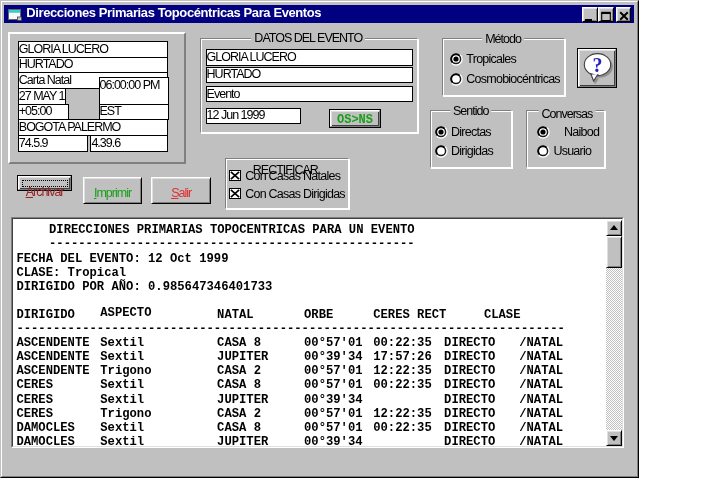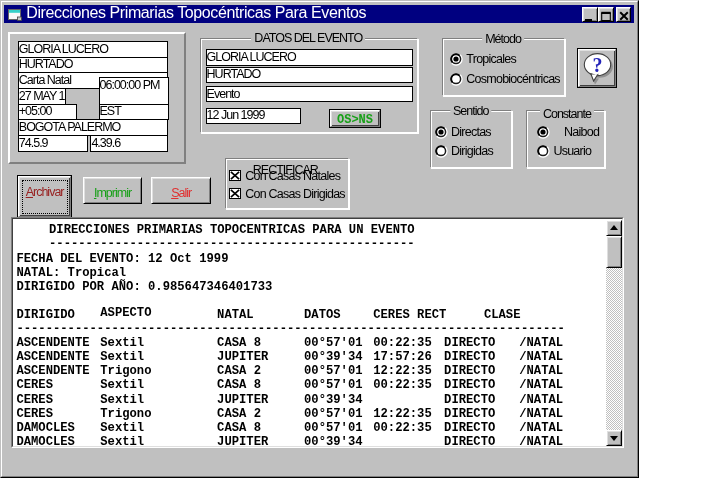--- a/index.html
+++ b/index.html
@@ -1,21 +1,21 @@
 <!DOCTYPE html>
 <html><head><meta charset="utf-8"><title>Direcciones Primarias</title><style>
 *{box-sizing:border-box;margin:0;padding:0}
 html,body{width:723px;height:489px;background:#fff;overflow:hidden;
  font-family:"Liberation Sans",sans-serif;position:relative}
 #win{position:absolute;left:0;top:0;width:639px;height:478px;
  border:1px solid;border-color:#c0c0c0 #000 #000 #c0c0c0;background:#c0c0c0}
 #winb{position:absolute;left:0;top:0;right:0;bottom:0;
  border:1px solid;border-color:#fff #808080 #808080 #fff}
 #title{position:absolute;left:4px;top:5px;width:630px;height:17.5px;background:#000080;color:#fff}
-#title .txt{position:absolute;left:22.3px;top:1.1px;font-size:16px;font-weight:normal;
+#title .txt{position:absolute;left:22.3px;top:1.1px;font-size:13px;font-weight:bold;
  letter-spacing:-0.4px;white-space:nowrap;line-height:13px}
 .tbtn{position:absolute;width:15.7px;height:14.6px;background:#c0c0c0;
  border:1px solid;border-color:#fff #000 #000 #fff;box-shadow:inset 1px 1px 0 #dfdfdf,inset -1px -1px 0 #808080}
 .fld{position:absolute;background:#fff;border:1px solid #000;color:#000;
  white-space:nowrap;overflow:hidden;font-size:12.5px;letter-spacing:-1px;
  line-height:13px;padding:0.5px 0 0 0}
 .panel{position:absolute;border:2px solid;border-color:#fff #808080 #808080 #fff}
 .frm{position:absolute;border:1px solid;border-color:#808080 #fff #fff #808080;
  box-shadow:inset 1px 1px 0 #fff, 1px 1px 0 #fff}
 .frmlbl{position:absolute;background:#c0c0c0;padding:0 3px;font-size:12.5px;
@@ -59,21 +59,21 @@
     </svg></div>
 <div class="tbtn" style="left:615.6px;top:7.2px"><svg width="14" height="12">
       <path d="M3.2 2.3 L10.8 9.7 M10.8 2.3 L3.2 9.7" stroke="#000" stroke-width="2"></path>
     </svg></div>
 <div class="panel" style="left:8px;top:31.5px;width:177.5px;height:132.5px"></div>
 <div class="fld" style="left:17.8px;top:41.0px;width:150.7px;height:16.7px">GLORIA LUCERO</div>
 <div class="fld" style="left:17.8px;top:56.7px;width:150.7px;height:16.6px">HURTADO</div>
 <div class="fld" style="left:17.8px;top:72.3px;width:150.7px;height:16.7px">Carta Natal</div>
 <div class="fld" style="left:17.8px;top:88.0px;width:48px;height:16.6px">27 MAY 1966</div>
 <div class="fld" style="left:98.5px;top:77px;width:70.0px;height:33px">06:00:00 PM</div>
-<div class="fld" style="left:17.8px;top:103.6px;width:59px;height:16.7px">+05:00</div>
+<div class="fld" style="left:17.8px;top:103.6px;width:51px;height:16.7px">+05:00</div>
 <div class="fld" style="left:98.5px;top:103.6px;width:70.0px;height:16.7px">EST</div>
 <div class="fld" style="left:17.8px;top:119.3px;width:150.7px;height:16.7px">BOGOTA PALERMO</div>
 <div class="fld" style="left:17.8px;top:135.0px;width:70.6px;height:16.7px">74.5.9</div>
 <div class="fld" style="left:90.4px;top:135.0px;width:78.1px;height:16.7px">4.39.6</div>
 <div class="frm" style="left:199.5px;top:38px;width:218.8px;height:94.5px"></div>
 <div class="frmlbl" style="left:308.3px;top:32.3px;transform:translateX(-50%)">DATOS DEL EVENTO</div>
 <div class="fld" style="left:205.6px;top:49.3px;width:207.4px;height:16.3px">GLORIA LUCERO</div>
 <div class="fld" style="left:205.6px;top:66.7px;width:207.4px;height:16.3px">HURTADO</div>
 <div class="fld" style="left:205.6px;top:86.1px;width:207.4px;height:16.4px">Evento</div>
 <div class="fld" style="left:205.6px;top:107.6px;width:95.1px;height:16.4px">12 Jun 1999</div>
@@ -120,21 +120,21 @@
   </svg>
 <div class="ui" style="left:451px;top:126.39999999999999px">Directas</div>
 <svg class="rad" style="left:433.8px;top:143.6px" width="14" height="14" viewBox="0 0 14 14">
     <path d="M 2.9 11.1 A 5.8 5.8 0 1 0 11.1 2.9" stroke="#fff" stroke-width="1.6" fill="none"></path>
     <circle cx="7" cy="7" r="5" fill="#fff"></circle>
     <circle cx="7" cy="7" r="4.6" fill="none" stroke="#1a1a1a" stroke-width="1.5"></circle>
     <path d="M 3.5 10.5 A 4.9 4.9 0 0 1 10.5 3.5" stroke="#000" stroke-width="1.7" fill="none"></path>
   </svg>
 <div class="ui" style="left:451px;top:144.9px">Dirigidas</div>
 <div class="frm" style="left:526.3px;top:109.8px;width:78.70000000000005px;height:57.89999999999999px"></div>
-<div class="frmlbl" style="left:566.9px;top:107.89999999999999px;transform:translateX(-50%)">Constante</div>
+<div class="frmlbl" style="left:566.9px;top:107.89999999999999px;transform:translateX(-50%)">Conversas</div>
 <svg class="rad" style="left:536.3px;top:124.5px" width="14" height="14" viewBox="0 0 14 14">
     <path d="M 2.9 11.1 A 5.8 5.8 0 1 0 11.1 2.9" stroke="#fff" stroke-width="1.6" fill="none"></path>
     <circle cx="7" cy="7" r="5" fill="#fff"></circle>
     <circle cx="7" cy="7" r="4.6" fill="none" stroke="#1a1a1a" stroke-width="1.5"></circle>
     <path d="M 3.5 10.5 A 4.9 4.9 0 0 1 10.5 3.5" stroke="#000" stroke-width="1.7" fill="none"></path>
     <circle cx="7" cy="7" r="2.6" fill="#000"></circle>
   </svg>
 <div class="ui" style="left:564px;top:125.8px">Naibod</div>
 <svg class="rad" style="left:536.3px;top:143.6px" width="14" height="14" viewBox="0 0 14 14">
     <path d="M 2.9 11.1 A 5.8 5.8 0 1 0 11.1 2.9" stroke="#fff" stroke-width="1.6" fill="none"></path>
@@ -148,39 +148,39 @@
 <svg class="chk" style="left:229.3px;top:170.3px" width="12" height="11" viewBox="0 0 12 11">
     <rect x="0.5" y="0.5" width="11" height="10" fill="#fff" stroke="#000"></rect>
     <path d="M1.9 1.8 L10.1 9.2 M10.1 1.8 L1.9 9.2" stroke="#000" stroke-width="1.7"></path>
   </svg>
 <div class="ui" style="left:245.2px;top:170.3px">Con Casas Natales</div>
 <svg class="chk" style="left:229.3px;top:188.1px" width="12" height="11" viewBox="0 0 12 11">
     <rect x="0.5" y="0.5" width="11" height="10" fill="#fff" stroke="#000"></rect>
     <path d="M1.9 1.8 L10.1 9.2 M10.1 1.8 L1.9 9.2" stroke="#000" stroke-width="1.7"></path>
   </svg>
 <div class="ui" style="left:245.2px;top:188.10000000000002px">Con Casas Dirigidas</div>
-<div class="btnd" style="left:17px;top:175.4px;width:55.2px;height:43px">
+<div class="btnd" style="left:17px;top:175.4px;width:55.2px;height:16px">
     <div class="in"></div>
     <div style="position:absolute;left:3.5px;top:3.5px;right:3.5px;bottom:3.5px;border:1px dotted #000"></div>
     <div style="position:absolute;left:0;right:0;top:8.5px;font-size:12.5px;letter-spacing:-1px;color:#982222"><u>A</u>rchivar</div>
   </div>
 <div class="btn" style="left:82.7px;top:176.6px;width:59.7px;height:27.7px;color:#18a018;padding-top:8px"><u>I</u>mprimir</div>
 <div class="btn" style="left:151.3px;top:176.6px;width:59.7px;height:27.7px;color:#e03030;padding-top:8px"><u>S</u>alir</div>
 <div id="ta">
     <div id="tain"></div>
   </div>
 <span class="mono" style="left:49px;top:223.3px">DIRECCIONES PRIMARIAS TOPOCENTRICAS PARA UN EVENTO</span>
 <span class="mono" style="left:49px;top:237.4px">--------------------------------------------------</span>
 <span class="mono" style="left:16.4px;top:251.5px">FECHA DEL EVENTO: 12 Oct 1999</span>
-<span class="mono" style="left:16.4px;top:265.6px">NATAL: Tropical</span>
+<span class="mono" style="left:16.4px;top:265.6px">CLASE: Tropical</span>
 <span class="mono" style="left:16.4px;top:279.7px">DIRIGIDO POR AÑO: 0.985647346401733</span>
 <span class="mono" style="left:16.4px;top:307.90000000000003px">DIRIGIDO</span>
 <span class="mono" style="left:100.3px;top:306px">ASPECTO</span>
 <span class="mono" style="left:217.1px;top:307.90000000000003px">NATAL</span>
-<span class="mono" style="left:304px;top:307.90000000000003px">DATOS</span>
+<span class="mono" style="left:304px;top:307.90000000000003px">ORBE</span>
 <span class="mono" style="left:373.2px;top:307.90000000000003px">CERES RECT</span>
 <span class="mono" style="left:483.9px;top:307.90000000000003px">CLASE</span>
 <span class="mono" style="left:16.4px;top:322.0px">---------------------------------------------------------------------------</span>
 <span class="mono" style="left:16.4px;top:336.1px">ASCENDENTE</span>
 <span class="mono" style="left:100.3px;top:336.1px">Sextil</span>
 <span class="mono" style="left:217.1px;top:336.1px">CASA 8</span>
 <span class="mono" style="left:304px;top:336.1px">00°57'01</span>
 <span class="mono" style="left:373.2px;top:336.1px">00:22:35</span>
 <span class="mono" style="left:444.1px;top:336.1px">DIRECTO</span>
 <span class="mono" style="left:519.2px;top:336.1px">/NATAL</span>

